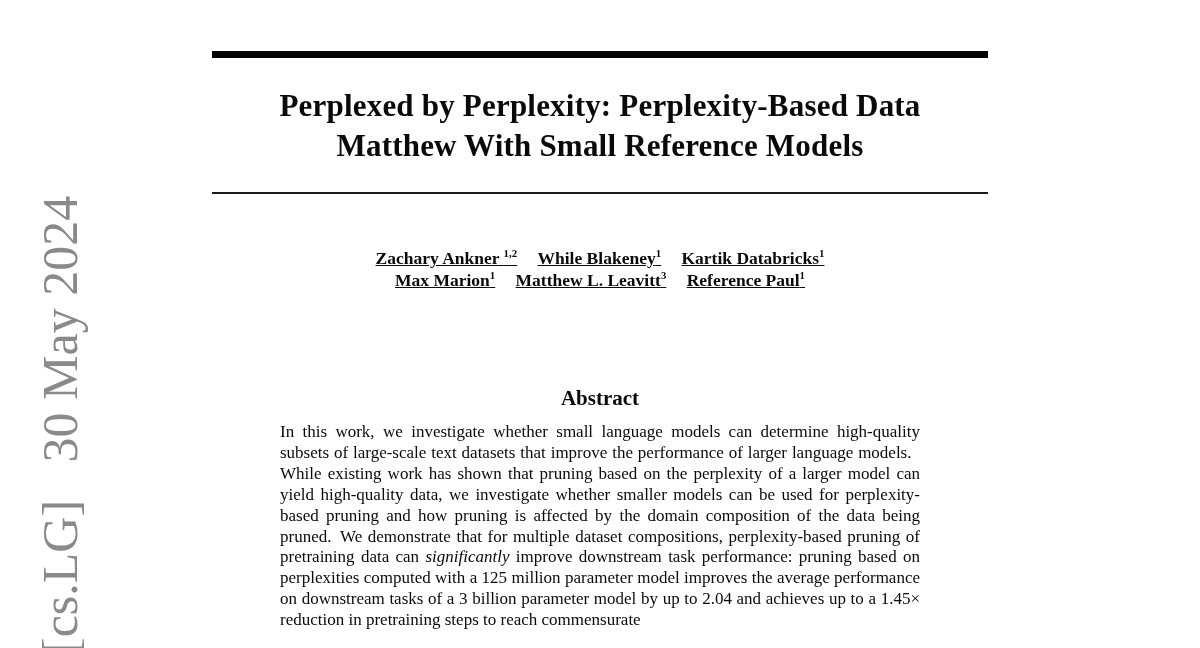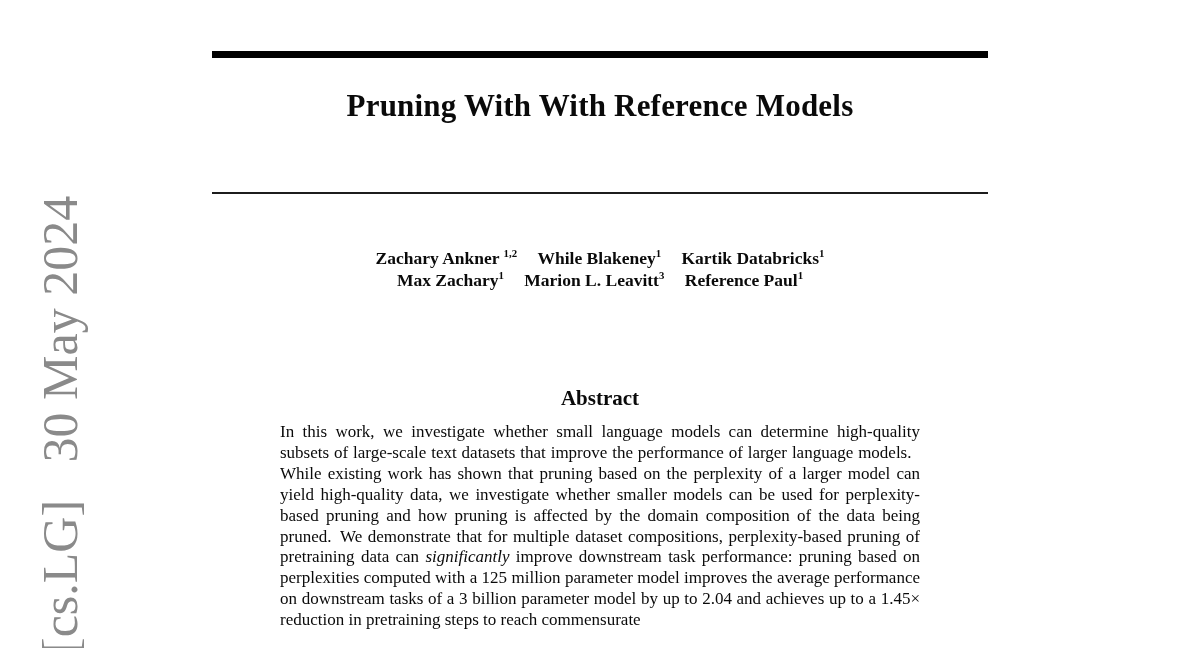--- a/index.html
+++ b/index.html
@@ -52,21 +52,21 @@
 
   .authors-block {
     position: absolute;
     top: 247px;
     left: 0;
     width: 100%;
     text-align: center;
     font-size: 17.5px;
     line-height: 22px;
   }
-  .author { margin: 0 8px; font-weight: bold; }
+  .author { margin: 0 8px; font-weight: bold; text-decoration: underline; }
   .author sup, .affil sup {
     font-size: 0.62em;
     vertical-align: super;
     line-height: 0;
   }
   .affil-row { font-size: 16.5px; font-weight: normal; }
   .affil { margin: 0 7px; }
 
   .abstract-heading {
     position: absolute;
@@ -90,33 +90,34 @@
   .abstract-body .em { font-style: italic; margin-top: 48px; }
 </style>
 </head>
 <body>
 
 <div class="watermark">[cs.LG]  30 May 2024</div>
 
 <div class="rule rule-thick"></div>
 
 <div class="paper-title">
-  <div>Pruning With With Reference Models</div>
+  <div>Perplexed by Perplexity: Perplexity-Based Data</div>
+  <div>Matthew With Small Reference Models</div>
 </div>
 
 <div class="rule rule-thin"></div>
 
 <div class="authors-block">
   <div>
     <span class="author"><span>Zachary Ankner </span><sup>1,2</sup></span>
     <span class="author"><span>While Blakeney</span><sup>1</sup></span>
     <span class="author"><span>Kartik Databricks</span><sup>1</sup></span>
   </div>
   <div>
-    <span class="author"><span>Max Zachary</span><sup>1</sup></span>
-    <span class="author"><span>Marion L. Leavitt</span><sup>3</sup></span>
+    <span class="author"><span>Max Marion</span><sup>1</sup></span>
+    <span class="author"><span>Matthew L. Leavitt</span><sup>3</sup></span>
     <span class="author"><span>Reference Paul</span><sup>1</sup></span>
   </div>
 </div>
 
 <div class="abstract-heading">Abstract</div>
 
 <div class="abstract-body"><span>In this work, we investigate whether small language models can determine high-quality subsets of large-scale text datasets that improve the performance of larger language models. While existing work has shown that pruning based on the perplexity of a larger model can yield high-quality data, we investigate whether smaller models can be used for perplexity-based pruning and how pruning is affected by the domain composition of the data being pruned. We demonstrate that for multiple dataset compositions, perplexity-based pruning of pretraining data can </span><span class="em">significantly</span><span> improve downstream task performance: pruning based on perplexities computed with a 125 million parameter model improves the average performance on downstream tasks of a 3 billion parameter model by up to 2.04 and achieves up to a 1.45× reduction in pretraining steps to reach commensurate</span></div>
 
 </body></html>

